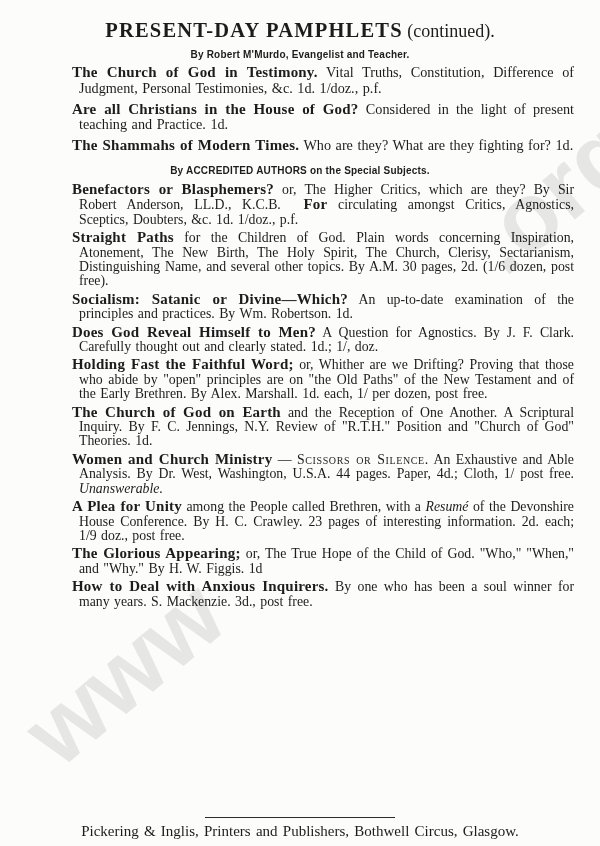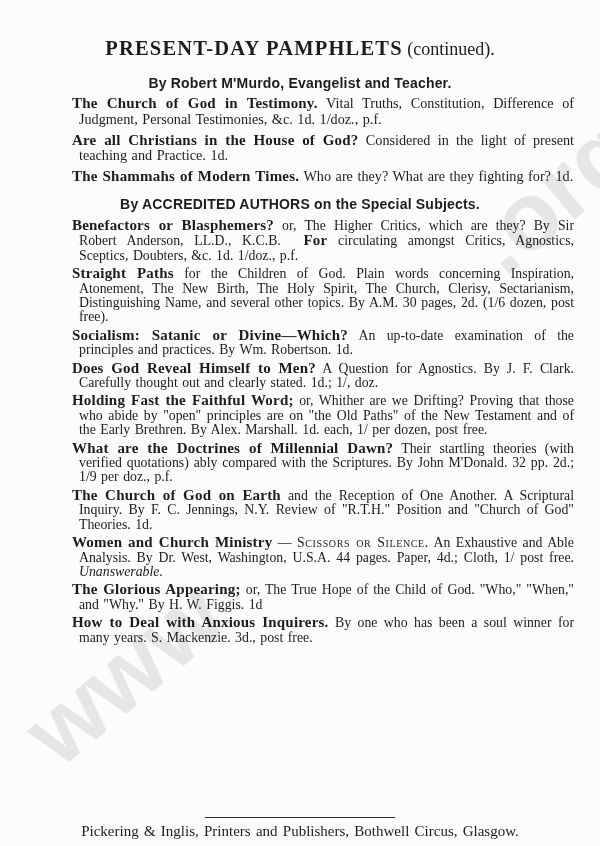--- a/index.html
+++ b/index.html
@@ -27,41 +27,41 @@
     user-select: none;
     z-index: 0;
   }
   .wm-start { left: 12px; top: 618px; font-size: 96px; transform: rotate(-40deg); }
   .wm-end   { left: 462px; top: 140px; font-size: 96px; transform: rotate(-40deg); }
 
   .content { position: relative; z-index: 1; }
 
   .title {
     text-align: center;
-    padding-top: 26px;
+    padding-top: 8px;
     margin: 0;
     white-space: nowrap;
   }
   .title-main {
     font-weight: bold;
     font-size: 20.5px;
     letter-spacing: 1.2px;
   }
   .title-cont {
     font-weight: normal;
     font-size: 18px;
   }
 
   .sec-head {
     text-align: center;
     font-family: "Liberation Sans", sans-serif;
     font-weight: bold;
-    font-size: 14px;
+    font-size: 10px;
     letter-spacing: 0.2px;
-    margin: 12px 0 5px 0;
+    margin: 4px 0 5px 0;
   }
   .sec-head-2 { margin-top: 11px; margin-bottom: 6px; }
 
   .entries { margin: 0 26px 0 60px; }
 
   .entry {
     margin: 0 0 3px 0;
     text-align: justify;
     font-size: 13.8px;
     line-height: 14.4px;
@@ -115,23 +115,23 @@
     </div>
 
     <div class="section sec2">
       <h2 class="sec-head sec-head-2">By ACCREDITED AUTHORS on the Special Subjects.</h2>
       <div class="entries">
           <p class="entry"><span class="seg-b">Benefactors or Blasphemers?</span><span class="seg-n"> or, The Higher Critics, which are they?  By Sir Robert Anderson, LL.D., K.C.B.  </span><span class="seg-b">For</span><span class="seg-n"> circulating amongst Critics, Agnostics, Sceptics, Doubters, &amp;c.  1d.  1/doz., p.f.</span></p>
           <p class="entry"><span class="seg-b">Straight Paths</span><span class="seg-n"> for the Children of God.  Plain words concerning Inspiration, Atonement, The New Birth, The Holy Spirit, The Church, Clerisy, Sectarianism, Distinguishing Name, and several other topics.  By A.M.  30 pages, 2d.  (1/6 dozen, post free).</span></p>
           <p class="entry"><span class="seg-b">Socialism: Satanic or Divine—Which?</span><span class="seg-n">  An up-to-date examination of the principles and practices.  By Wm. Robertson.  1d.</span></p>
           <p class="entry"><span class="seg-b">Does God Reveal Himself to Men?</span><span class="seg-n">  A Question for Agnostics.  By J. F. Clark.  Carefully thought out and clearly stated.  1d.; 1/, doz.</span></p>
           <p class="entry"><span class="seg-b">Holding Fast the Faithful Word;</span><span class="seg-n"> or, Whither are we Drifting?  Proving that those who abide by "open" principles are on "the Old Paths" of the New Testament and of the Early Brethren.  By Alex. Marshall.  1d. each, 1/ per dozen, post free.</span></p>
-          <p class="entry"><span class="seg-b">What are the Doctrines of Millennial Dawn?</span><span class="seg-n">  Their startling theories (with verified quotations) ably compared with the Scriptures.  By John M'Donald.  32 pp.  2d.; 1/9 per doz., p.f.</span></p>
           <p class="entry"><span class="seg-b">The Church of God on Earth</span><span class="seg-n"> and the Reception of One Another.  A Scriptural Inquiry.  By F. C. Jennings, N.Y.  Review of "R.T.H." Position and "Church of God" Theories.  1d.</span></p>
           <p class="entry"><span class="seg-b">Women and Church Ministry</span><span class="seg-n"> — </span><span class="seg-sc">Scissors or Silence.</span><span class="seg-n">  An Exhaustive and Able Analysis.  By Dr. West, Washington, U.S.A.  44 pages.  Paper, 4d.; Cloth, 1/ post free.  </span><span class="seg-i">Unanswerable.</span></p>
+          <p class="entry"><span class="seg-b">A Plea for Unity</span><span class="seg-n"> among the People called Brethren, with a </span><span class="seg-i">Resumé</span><span class="seg-n"> of the Devonshire House Conference.  By H. C. Crawley.  23 pages of interesting information.  2d. each; 1/9 doz., post free.</span></p>
           <p class="entry"><span class="seg-b">The Glorious Appearing;</span><span class="seg-n"> or, The True Hope of the Child of God.  "Who," "When," and "Why."  By H. W. Figgis.  1d</span></p>
           <p class="entry"><span class="seg-b">How to Deal with Anxious Inquirers.</span><span class="seg-n">  By one who has been a soul winner for many years.  S. Mackenzie.  3d., post free.</span></p>
         </div>
     </div>
 
   </div>
 
   <div class="footer-block">
     <div class="footer-rule"></div>
     <p class="imprint">Pickering &amp; Inglis, Printers and Publishers, Bothwell Circus, Glasgow.</p>

